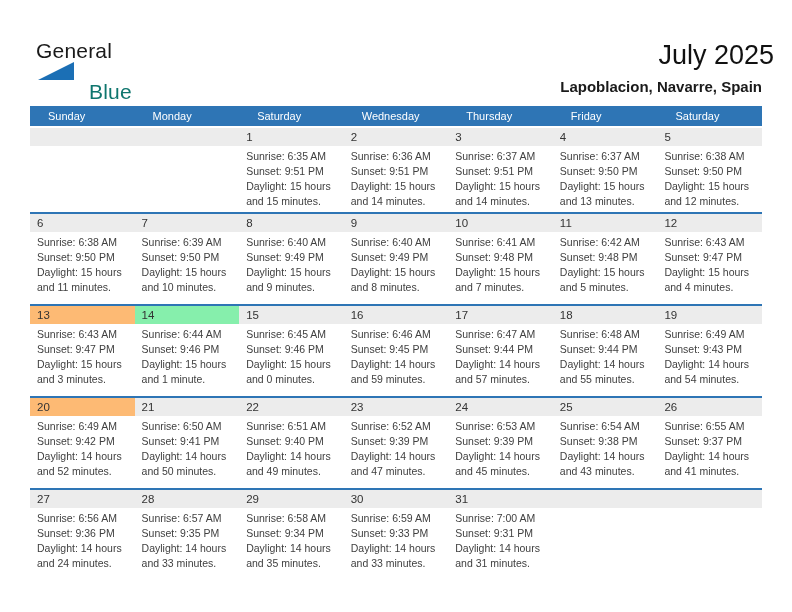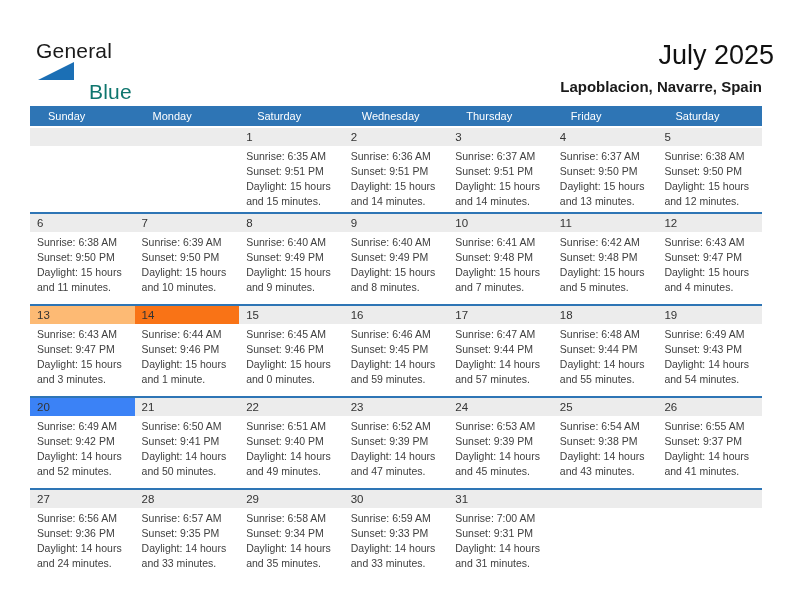--- a/index.html
+++ b/index.html
@@ -182,21 +182,21 @@
       <div class="cell">
         <div class="daynum" style="background:#fdba74">13</div>
         <div class="cellbody">
           <div>Sunrise: 6:43 AM</div>
           <div>Sunset: 9:47 PM</div>
           <div>Daylight: 15 hours</div>
           <div>and 3 minutes.</div>
         </div>
       </div>
       <div class="cell">
-        <div class="daynum" style="background:#f97316">14</div>
+        <div class="daynum" style="background:#86efac">14</div>
         <div class="cellbody">
           <div>Sunrise: 6:44 AM</div>
           <div>Sunset: 9:46 PM</div>
           <div>Daylight: 15 hours</div>
           <div>and 1 minute.</div>
         </div>
       </div>
       <div class="cell">
         <div class="daynum" style="background:#ECECEC">15</div>
         <div class="cellbody">
@@ -239,21 +239,21 @@
           <div>Sunrise: 6:49 AM</div>
           <div>Sunset: 9:43 PM</div>
           <div>Daylight: 14 hours</div>
           <div>and 54 minutes.</div>
         </div>
       </div>
     </div>
 
     <div class="week" style="border-color:#2E75B5">
       <div class="cell">
-        <div class="daynum" style="background:#3b82f6">20</div>
+        <div class="daynum" style="background:#fdba74">20</div>
         <div class="cellbody">
           <div>Sunrise: 6:49 AM</div>
           <div>Sunset: 9:42 PM</div>
           <div>Daylight: 14 hours</div>
           <div>and 52 minutes.</div>
         </div>
       </div>
       <div class="cell">
         <div class="daynum" style="background:#ECECEC">21</div>
         <div class="cellbody">

